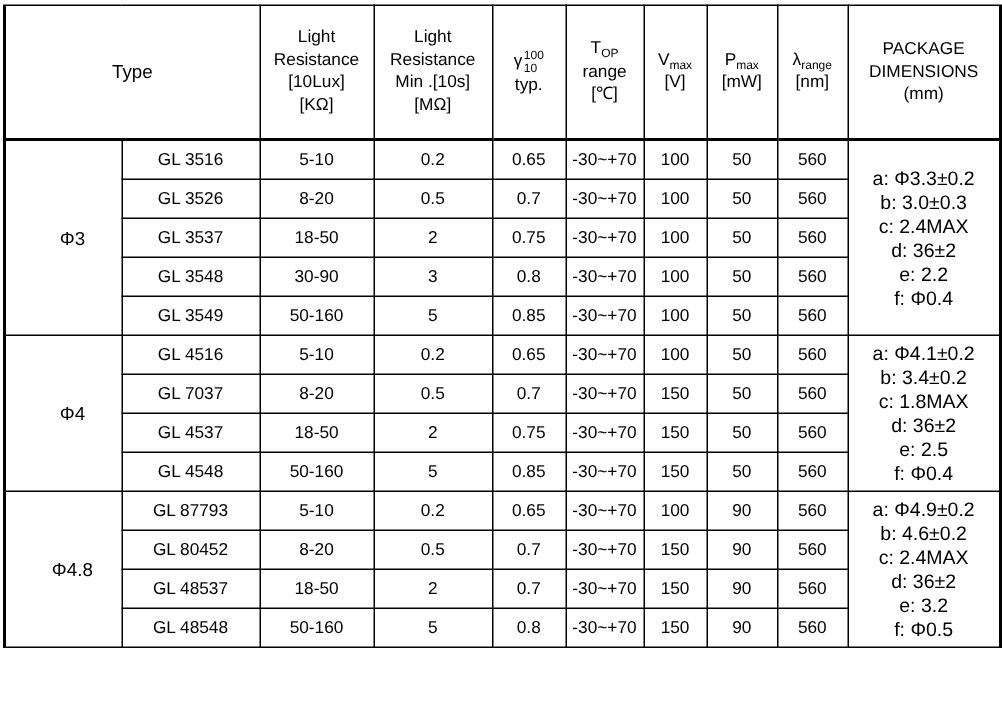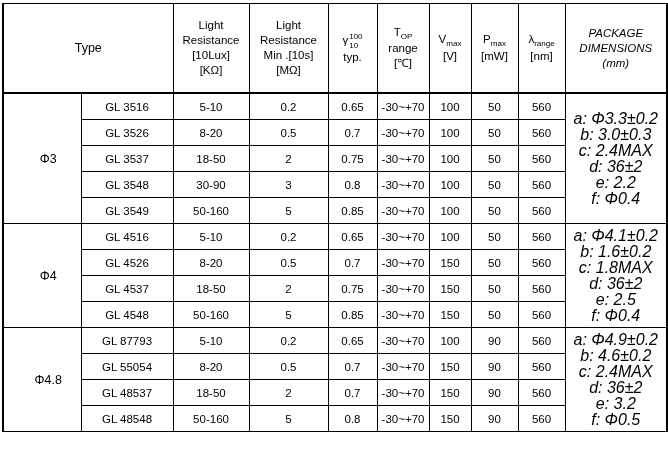--- a/index.html
+++ b/index.html
@@ -74,28 +74,28 @@
   tbody td.grp {
     font-size: 12.5px;
     padding-left: 12px;
   }
   tbody tr td {
     height: 25px;
   }
   td.pkg {
     text-align: left;
     padding-left: 10px;
-    font-size: 16px;
+    font-size: 13px;
     line-height: 16px;
   }
   td.pkg .pkg-line { display: block; white-space: nowrap; }
   .thick-bottom td { border-bottom: 2px solid #000000; }
   table.spec thead td { border-bottom: 2px solid #000000; }
   .outer-left { border-left: 2px solid #000000 !important; margin-left: 21px; }
-  .outer-right { border-right: 2px solid #000000 !important; font-style: italic; }
+  .outer-right { border-right: 2px solid #000000 !important; }
 </style>
 </head>
 <body>
 
 <div id="sheet">
   <table class="spec">
     <colgroup>
       <col class="c-type-a">
         <col class="c-type-b">
         <col class="c-light">
@@ -217,29 +217,29 @@
         <td>GL 4516</td>
         <td>5-10</td>
         <td>0.2</td>
         <td>0.65</td>
         <td>-30~+70</td>
         <td>100</td>
         <td>50</td>
         <td>560</td>
         <td class="pkg outer-right" rowspan="4">
           <span class="pkg-line">a:  Φ4.1±0.2</span>
-          <span class="pkg-line">b:  1.6±0.2</span>
+          <span class="pkg-line">b:  3.4±0.2</span>
           <span class="pkg-line">c:  1.8MAX</span>
           <span class="pkg-line">d:  36±2</span>
           <span class="pkg-line">e:  2.5</span>
           <span class="pkg-line">f:  Φ0.4</span>
         </td>
       </tr>
       <tr>
-        <td>GL 4526</td>
+        <td>GL 7037</td>
         <td>8-20</td>
         <td>0.5</td>
         <td>0.7</td>
         <td>-30~+70</td>
         <td>150</td>
         <td>50</td>
         <td>560</td>
       </tr>
       <tr>
         <td>GL 4537</td>
@@ -275,21 +275,21 @@
         <td class="pkg outer-right" rowspan="4">
           <span class="pkg-line">a:  Φ4.9±0.2</span>
           <span class="pkg-line">b:  4.6±0.2</span>
           <span class="pkg-line">c:  2.4MAX</span>
           <span class="pkg-line">d:  36±2</span>
           <span class="pkg-line">e:  3.2</span>
           <span class="pkg-line">f:  Φ0.5</span>
         </td>
       </tr>
       <tr>
-        <td>GL 55054</td>
+        <td>GL 80452</td>
         <td>8-20</td>
         <td>0.5</td>
         <td>0.7</td>
         <td>-30~+70</td>
         <td>150</td>
         <td>90</td>
         <td>560</td>
       </tr>
       <tr>
         <td>GL 48537</td>

